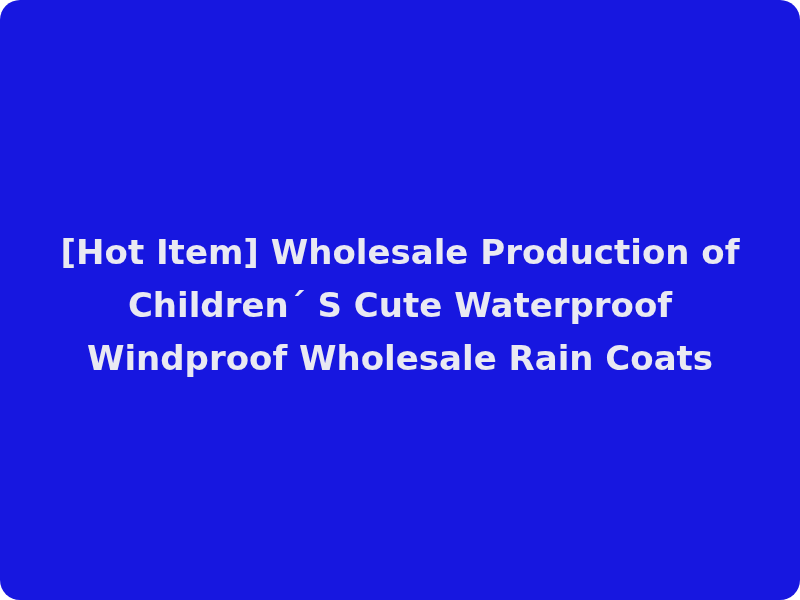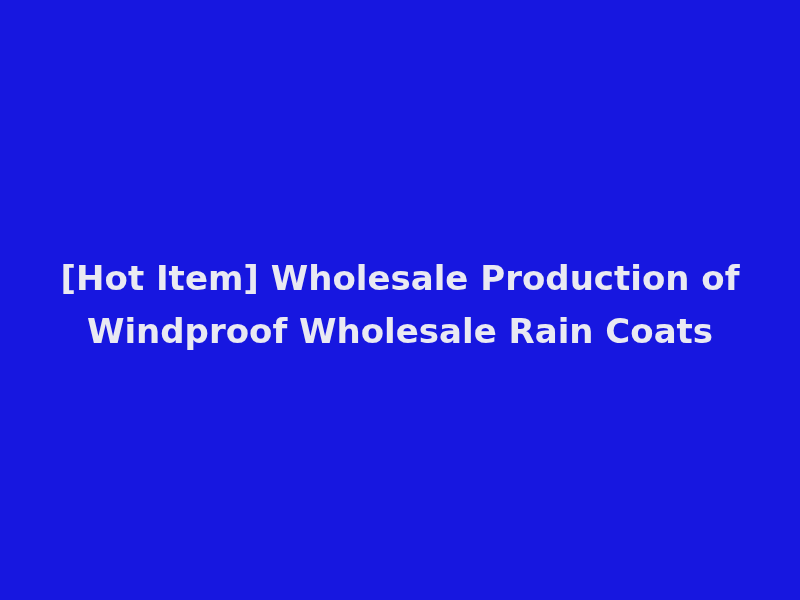--- a/index.html
+++ b/index.html
@@ -16,20 +16,21 @@
 
   #product-title-card {
     position: relative;
     width: 800px;
     height: 600px;
     background: #1717e0;
     display: flex;
     align-items: center;
     justify-content: center;
     box-sizing: border-box;
+    border-radius: 20px;
   }
 
   #title-block {
     width: 800px;
     text-align: center;
     
     position: absolute;
     top: 50%;
     left: 0;
     transform: translateY(-50%);
@@ -51,17 +52,18 @@
 </style>
 </head>
 <body>
 
 <div id="product-title-card">
 
   <div id="title-block">
 
     <span class="title-line">[Hot Item] Wholesale Production of</span>
 
+    <span class="title-line">Children´ S Cute Waterproof</span>
 
     <span class="title-line">Windproof Wholesale Rain Coats</span>
 
   </div>
 </div>
 
 </body></html>

